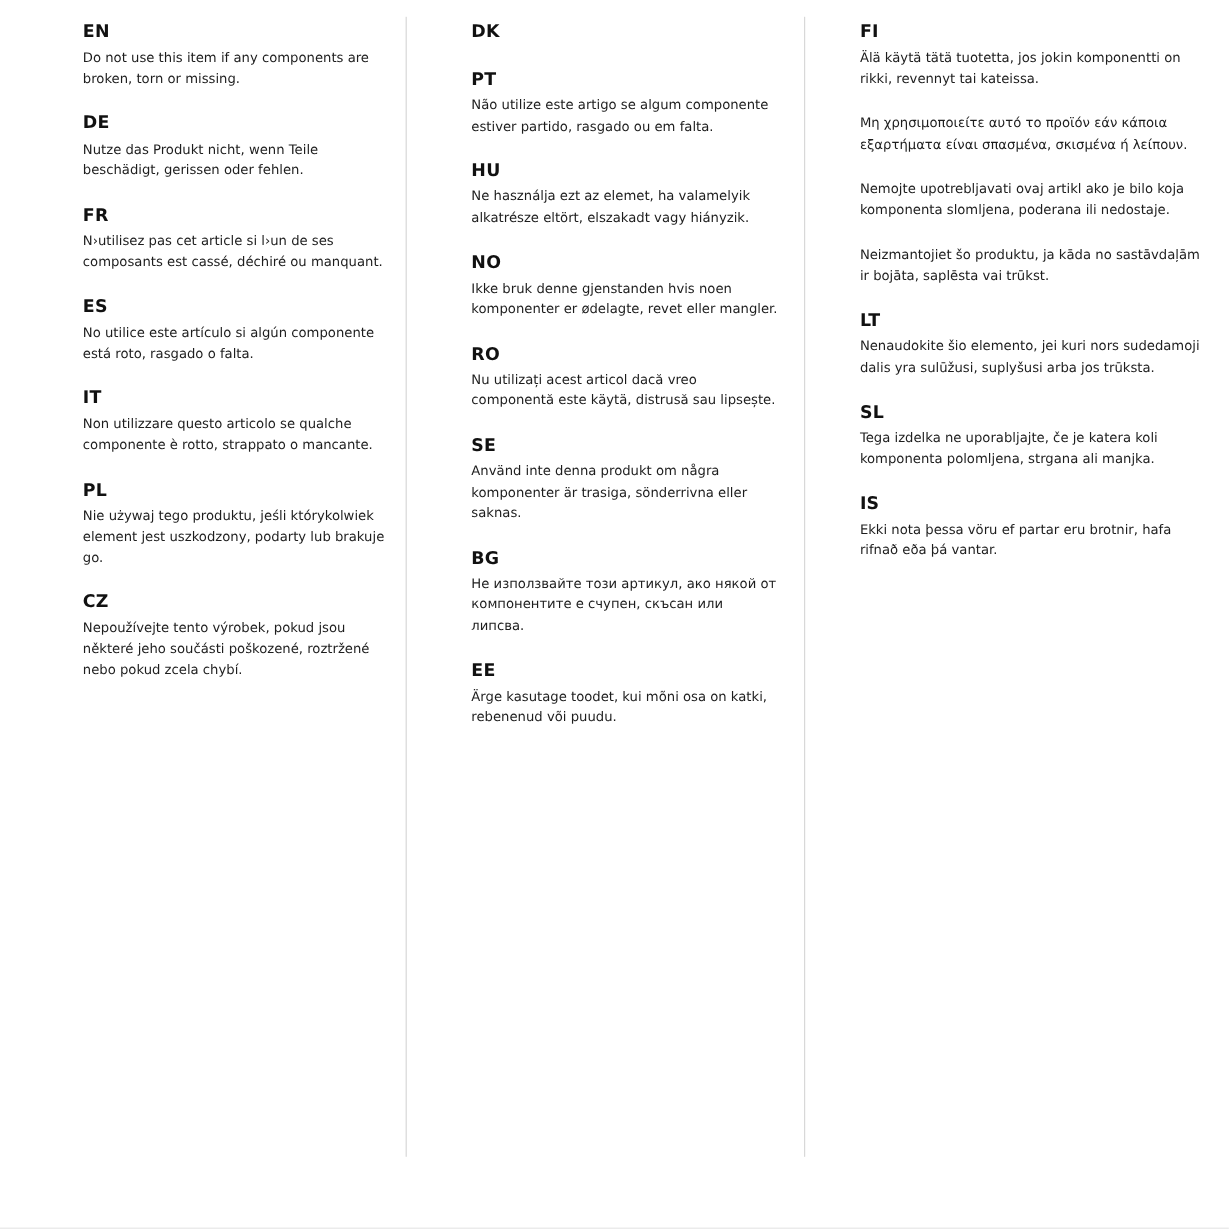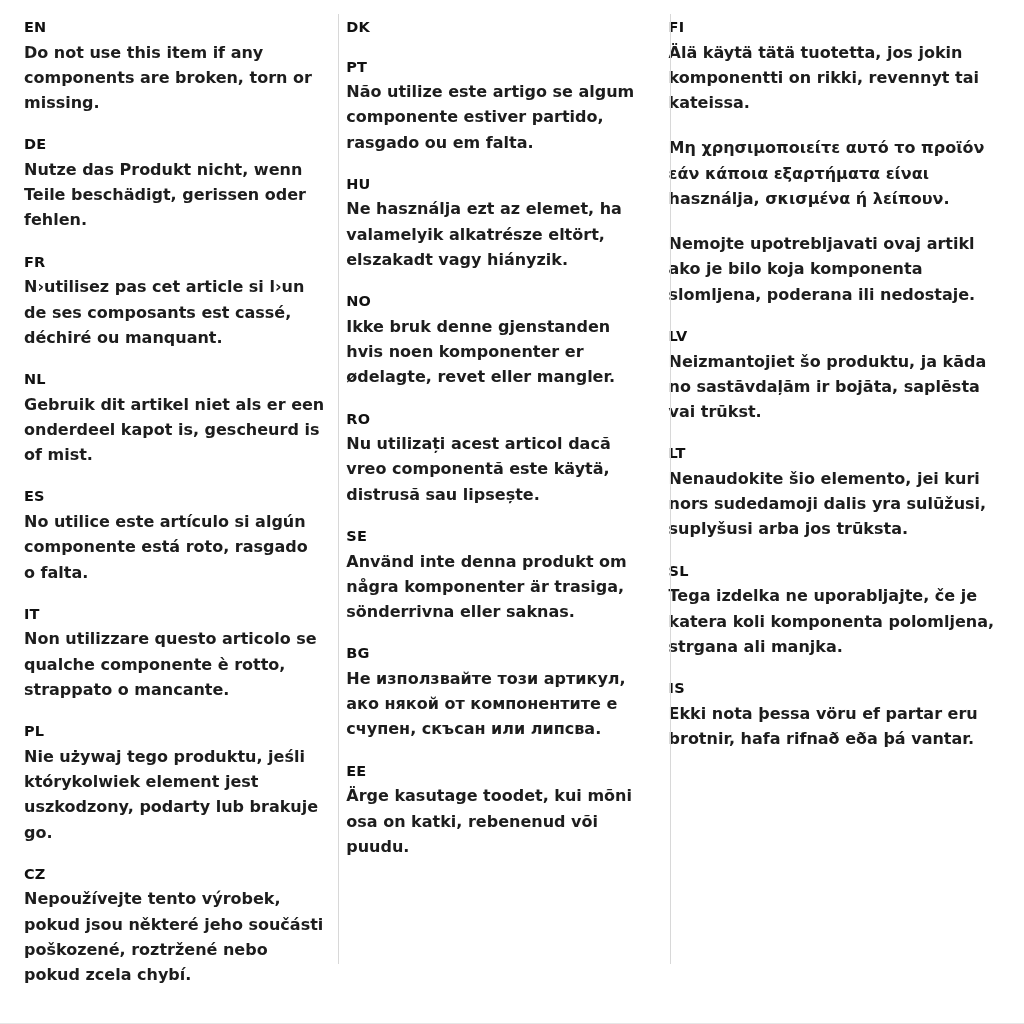--- a/index.html
+++ b/index.html
@@ -22,40 +22,41 @@
     padding: 18px 24px 10px 24px;
   }
   .columns {
     display: flex;
     flex-direction: row;
     align-items: flex-start;
     height: 100%;
   }
   .column {
     box-sizing: border-box;
+    margin-left: 45px;
   }
   .col-0 { width: 330px; padding-right: 22px; }
   .col-1 { width: 330px; padding-right: 22px; }
   .col-2 { width: 340px; }
   .entry {
     margin-bottom: 20px;
   }
   .lang-code {
     font-size: 14.5px;
     font-weight: bold;
     letter-spacing: 0.2px;
     line-height: 1.35;
     margin-bottom: 2px;
     color: #111111;
   }
   .lang-text {
-    font-size: 16px;
+    font-size: 11px;
     line-height: 1.58;
     color: #1d1d1d;
-    font-weight: 700;
+    font-weight: 400;
   }
   .divider-v {
     position: absolute;
     top: 14px;
     bottom: 60px;
     width: 1px;
     background: #d8d8d8;
   }
   .divider-v.one { left: 338px; }
   .divider-v.two { left: 670px; }
@@ -83,24 +84,20 @@
         <div class="lang-code">EN</div>
         <div class="lang-text">Do not use this item if any components are broken, torn or missing.</div>
       </div>
       <div class="entry">
         <div class="lang-code">DE</div>
         <div class="lang-text">Nutze das Produkt nicht, wenn Teile beschädigt, gerissen oder fehlen.</div>
       </div>
       <div class="entry">
         <div class="lang-code">FR</div>
         <div class="lang-text">N›utilisez pas cet article si l›un de ses composants est cassé, déchiré ou manquant.</div>
-      </div>
-      <div class="entry">
-        <div class="lang-code">NL</div>
-        <div class="lang-text">Gebruik dit artikel niet als er een onderdeel kapot is, gescheurd is of mist.</div>
       </div>
       <div class="entry">
         <div class="lang-code">ES</div>
         <div class="lang-text">No utilice este artículo si algún componente está roto, rasgado o falta.</div>
       </div>
       <div class="entry">
         <div class="lang-code">IT</div>
         <div class="lang-text">Non utilizzare questo articolo se qualche componente è rotto, strappato o mancante.</div>
       </div>
       <div class="entry">
@@ -146,27 +143,26 @@
         <div class="lang-text">Ärge kasutage toodet, kui mõni osa on katki, rebenenud või puudu.</div>
       </div>
     </div>
 
     <div class="column col-2">
       <div class="entry">
         <div class="lang-code">FI</div>
         <div class="lang-text">Älä käytä tätä tuotetta, jos jokin komponentti on rikki, revennyt tai kateissa.</div>
       </div>
       <div class="entry">
-        <div class="lang-text">Μη χρησιμοποιείτε αυτό το προϊόν εάν κάποια εξαρτήματα είναι használja, σκισμένα ή λείπουν.</div>
+        <div class="lang-text">Μη χρησιμοποιείτε αυτό το προϊόν εάν κάποια εξαρτήματα είναι σπασμένα, σκισμένα ή λείπουν.</div>
       </div>
       <div class="entry">
         <div class="lang-text">Nemojte upotrebljavati ovaj artikl ako je bilo koja komponenta slomljena, poderana ili nedostaje.</div>
       </div>
       <div class="entry">
-        <div class="lang-code">LV</div>
         <div class="lang-text">Neizmantojiet šo produktu, ja kāda no sastāvdaļām ir bojāta, saplēsta vai trūkst.</div>
       </div>
       <div class="entry">
         <div class="lang-code">LT</div>
         <div class="lang-text">Nenaudokite šio elemento, jei kuri nors sudedamoji dalis yra sulūžusi, suplyšusi arba jos trūksta.</div>
       </div>
       <div class="entry">
         <div class="lang-code">SL</div>
         <div class="lang-text">Tega izdelka ne uporabljajte, če je katera koli komponenta polomljena, strgana ali manjka.</div>
       </div>

